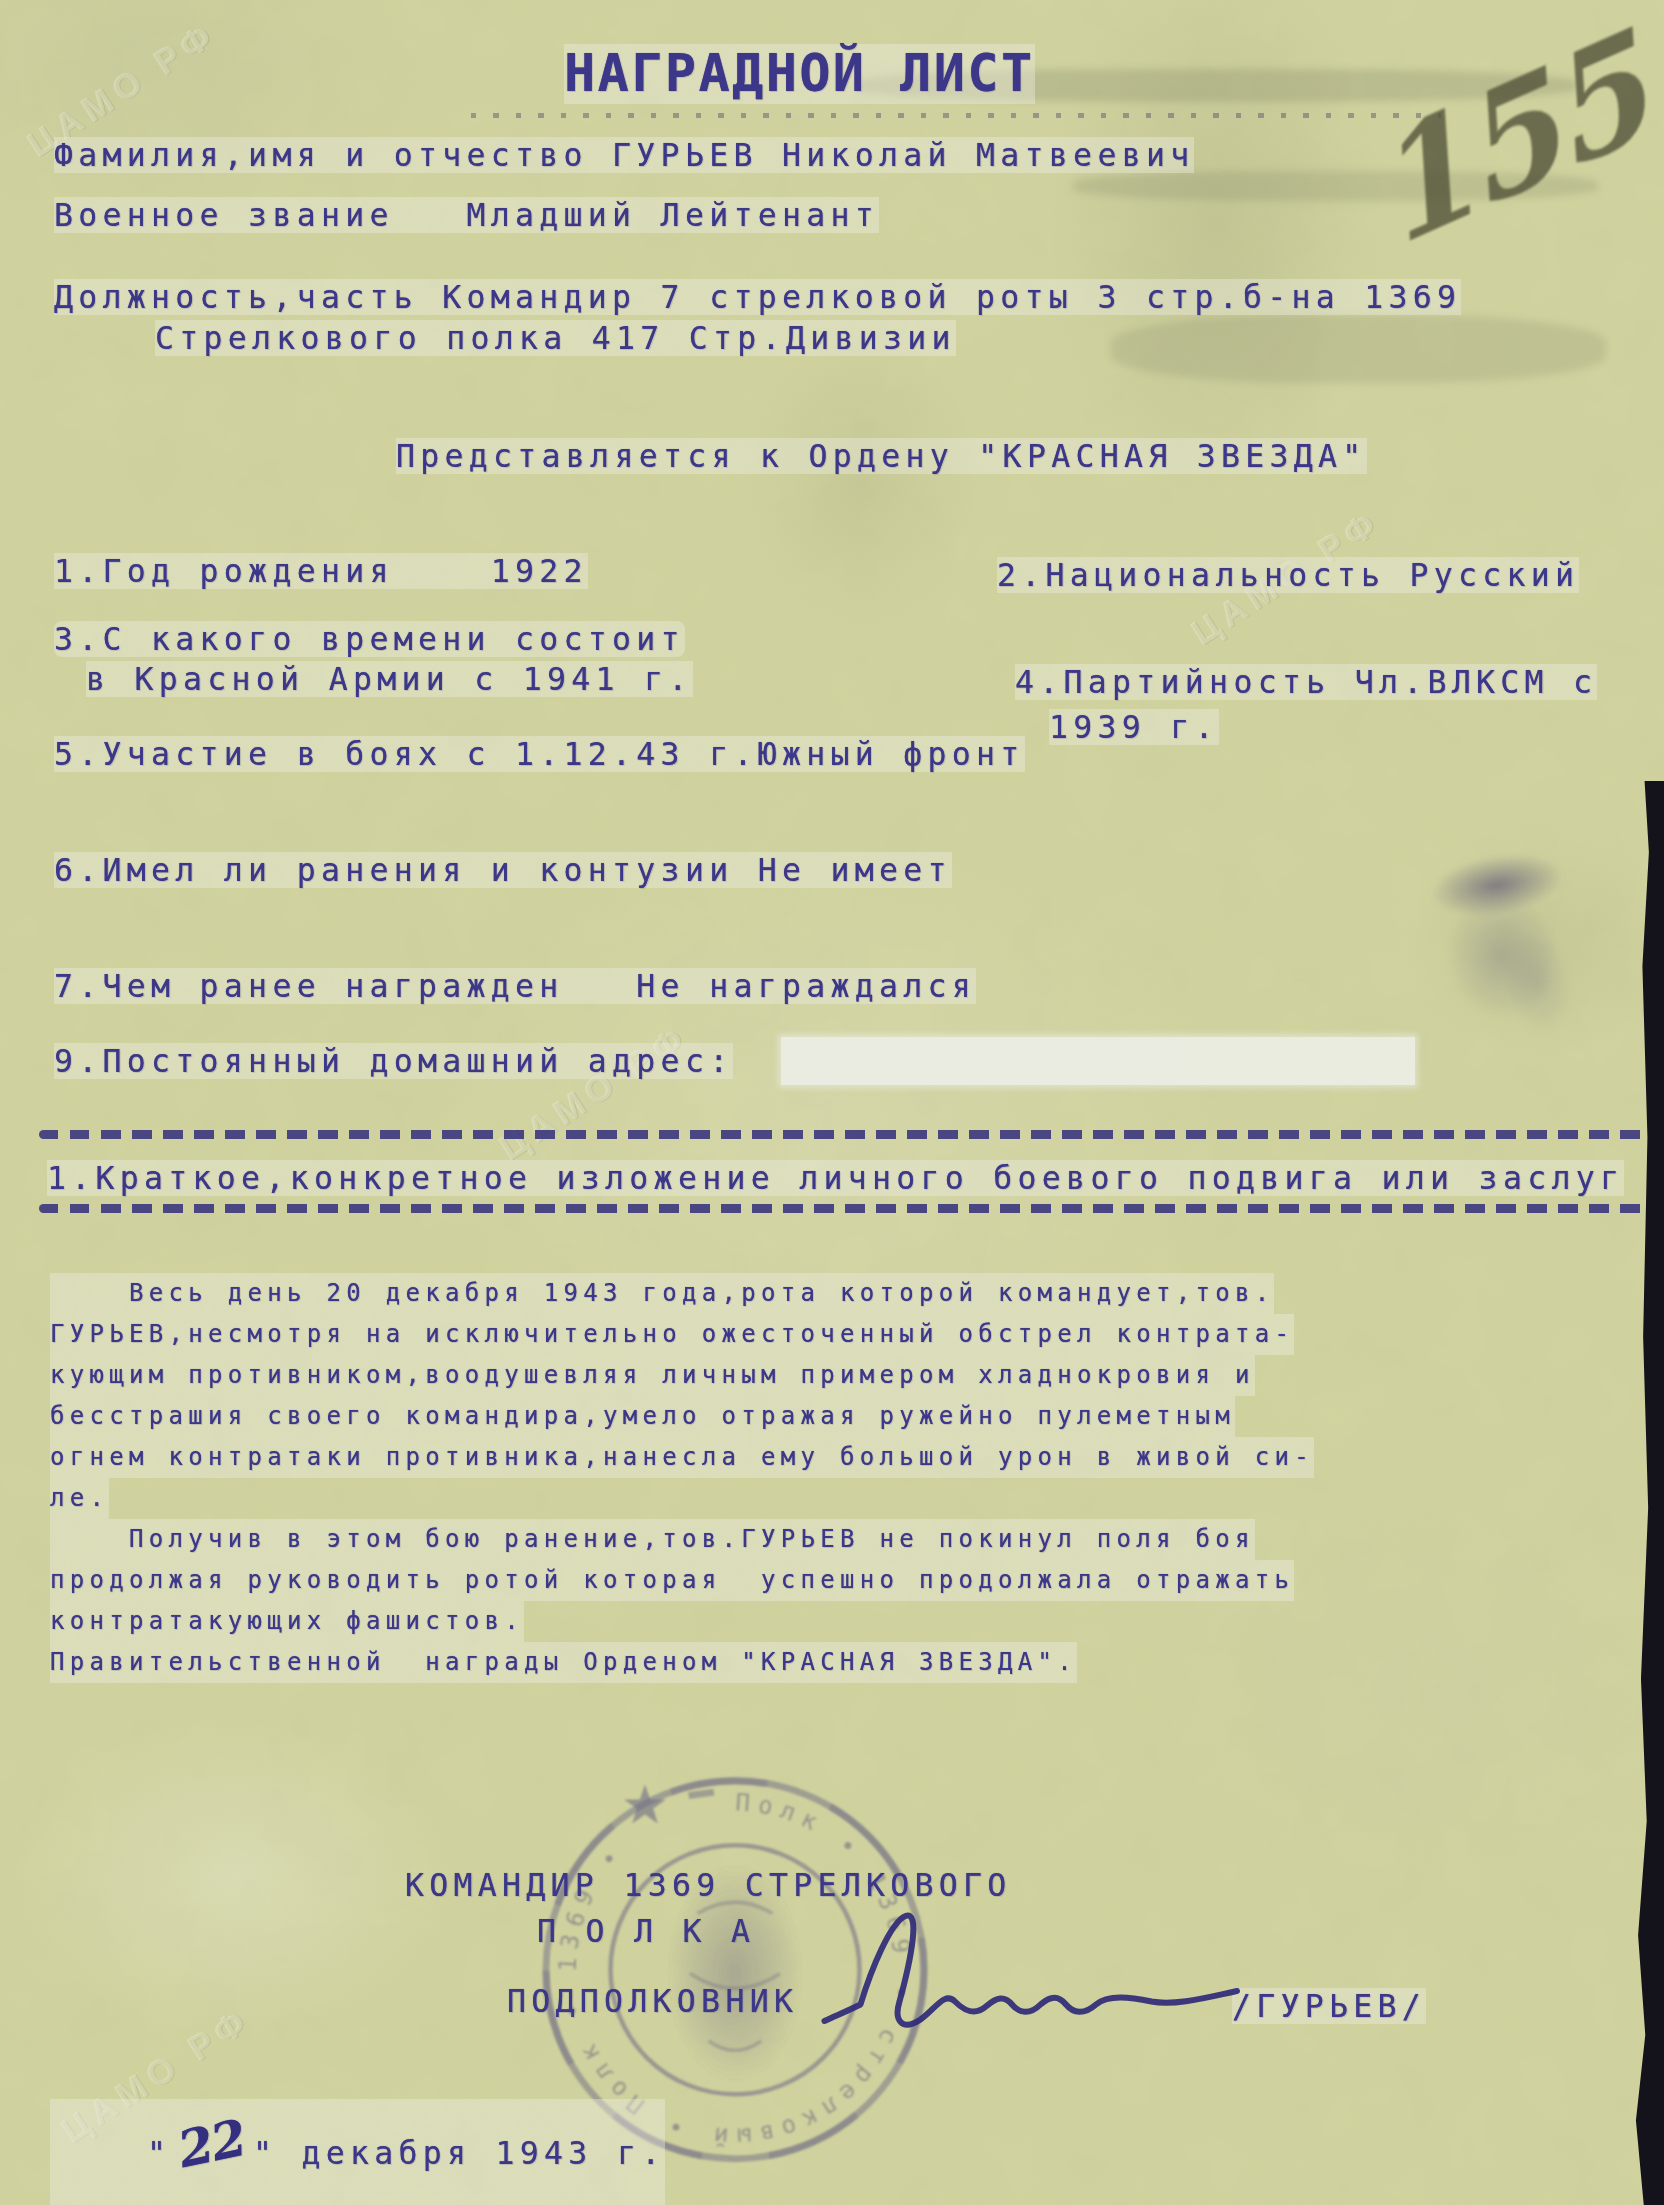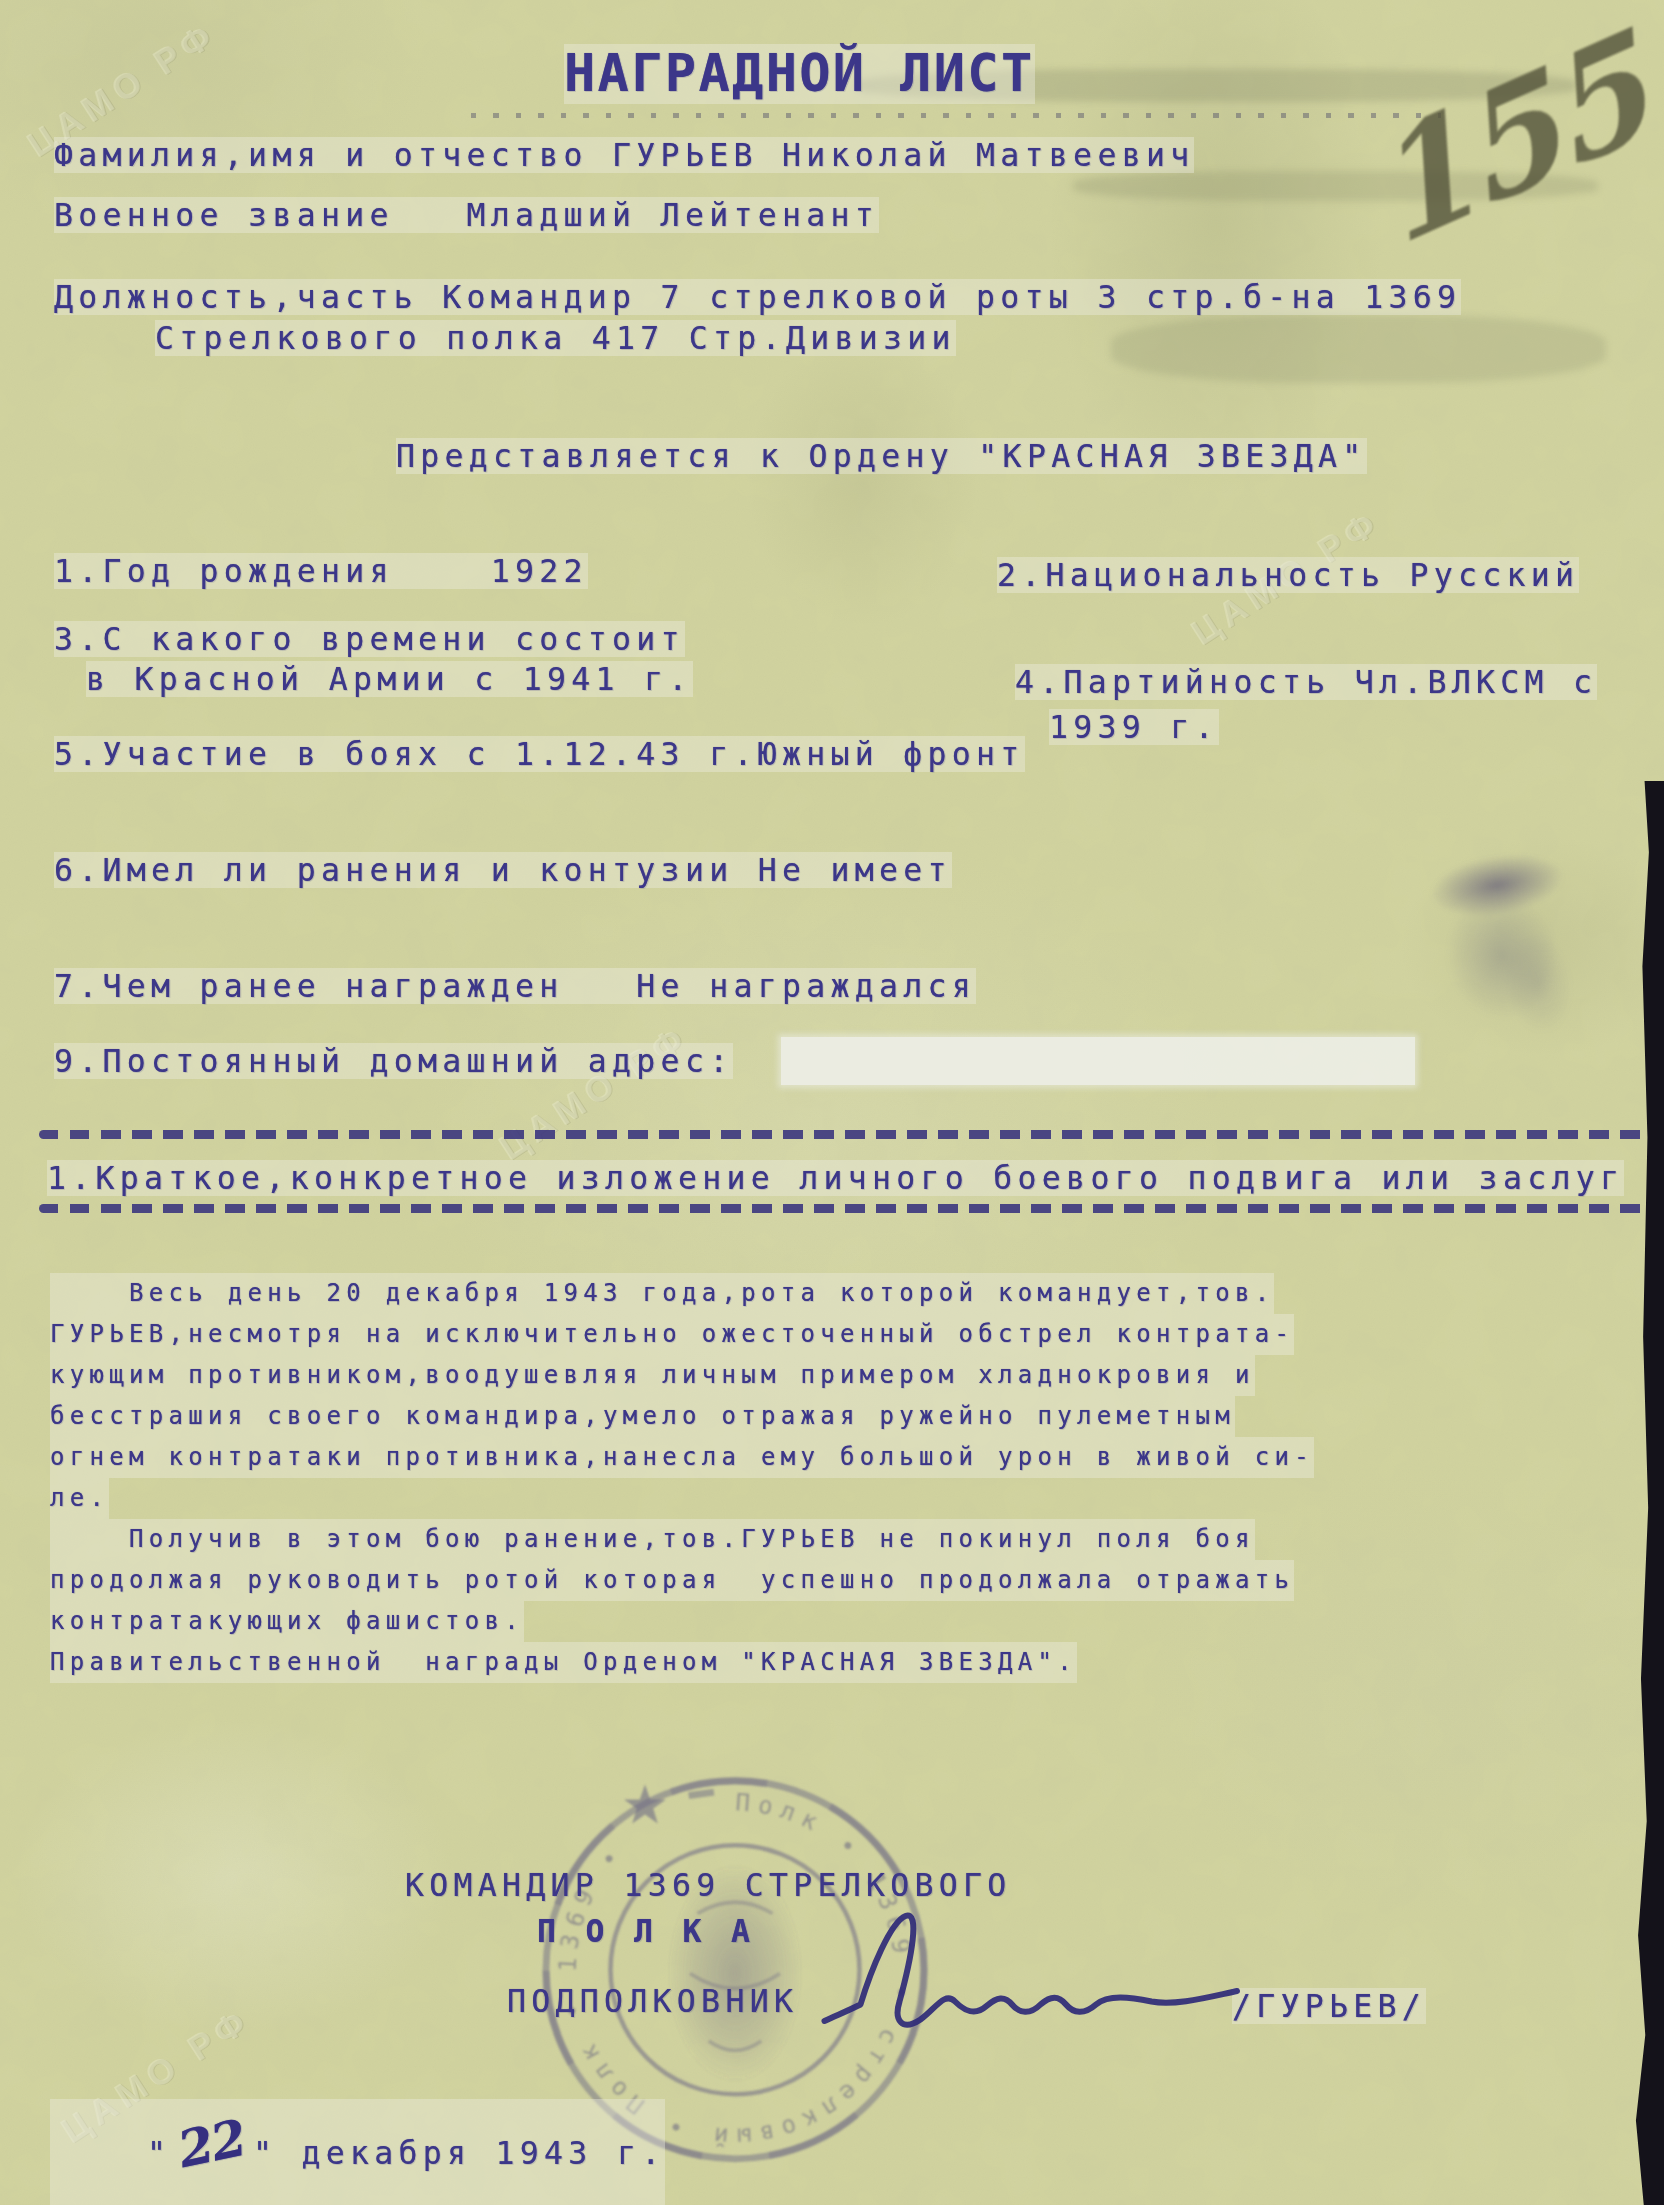--- a/index.html
+++ b/index.html
@@ -90,21 +90,21 @@
   <div class="dotted-rule"></div>
 
   <div class="typed" style="left:54px;top:137px;">Фамилия,имя и отчество ГУРЬЕВ Николай Матвеевич</div>
   <div class="typed" style="left:54px;top:197px;">Военное звание   Младший Лейтенант</div>
   <div class="typed" style="left:54px;top:279px;">Должность,часть Командир 7 стрелковой роты 3 стр.б-на 1369</div>
   <div class="typed" style="left:155px;top:320px;">Стрелкового полка 417 Стр.Дивизии</div>
   <div class="typed" style="left:396px;top:438px;">Представляется к Ордену "КРАСНАЯ ЗВЕЗДА"</div>
 
   <div class="typed" style="left:54px;top:553px;">1.Год рождения    1922</div>
   <div class="typed" style="left:997px;top:557px;">2.Национальность Русский</div>
-  <div class="typed" style="left:54px;top:621px;">3.С какого времени состоит</div>
+  <div class="typed" style="left:54px;top:621px;border-radius:8px;">3.С какого времени состоит</div>
   <div class="typed" style="left:86px;top:661px;">в Красной Армии с 1941 г.</div>
   <div class="typed" style="left:1015px;top:664px;">4.Партийность Чл.ВЛКСМ с</div>
   <div class="typed" style="left:1049px;top:709px;">1939 г.</div>
   <div class="typed" style="left:54px;top:736px;">5.Участие в боях с 1.12.43 г.Южный фронт</div>
   <div class="typed" style="left:54px;top:852px;">6.Имел ли ранения и контузии Не имеет</div>
   <div class="typed" style="left:54px;top:968px;text-align:center;">7.Чем ранее награжден   Не награждался</div>
   <div class="typed" style="left:54px;top:1043px;">9.Постоянный домашний адрес:</div>
   <div class="redaction"></div>
 
   <div class="dash-divider" style="top:1130px;"></div>
@@ -144,21 +144,21 @@
       <path d="M270 250 q50 -30 100 0 M260 330 q60 40 120 0 M285 420 q35 25 70 0" fill="none" stroke="#57517f" stroke-width="5" opacity="0.35"></path>
       <polygon points="200,78 207,98 228,98 211,110 217,130 200,118 183,130 189,110 172,98 193,98" fill="#57517f" opacity="0.6"></polygon>
       <rect x="258" y="86" width="34" height="9" fill="#57517f" opacity="0.5" transform="rotate(-8 275 90)"></rect>
       <text font-family="DejaVu Sans Mono, monospace" font-size="32" letter-spacing="10" fill="#4d4878" opacity="0.55">
         <textPath href="#ringPath">Полк • 1369 • стрелковый • Полк • 1369 •</textPath>
       </text>
     </g>
   </svg>
 
   <div class="typed" style="left:405px;top:1867px;background:none;">КОМАНДИР 1369 СТРЕЛКОВОГО</div>
-  <div class="typed" style="left:537px;top:1913px;background:none;font-weight:bold;">П О Л К А</div>
+  <div class="typed" style="left:537px;top:1913px;background:none;">П О Л К А</div>
   <div class="typed" style="left:507px;top:1983px;background:none;">ПОДПОЛКОВНИК</div>
   <div class="typed" style="left:1232px;top:1988px;">/ГУРЬЕВ/</div>
 
   <svg class="signature" width="465" height="165" viewBox="0 0 620 220">
     <path d="M18 172 C40 162 54 156 66 150
              C80 104 106 40 126 32 C146 24 134 88 118 146
              C110 172 122 186 146 170 C166 156 178 132 192 146
              C204 158 218 166 234 152 C248 140 258 138 268 150
              C278 162 292 164 306 150 C320 138 330 138 340 150
              C350 162 364 164 380 150 C396 136 426 140 454 146

